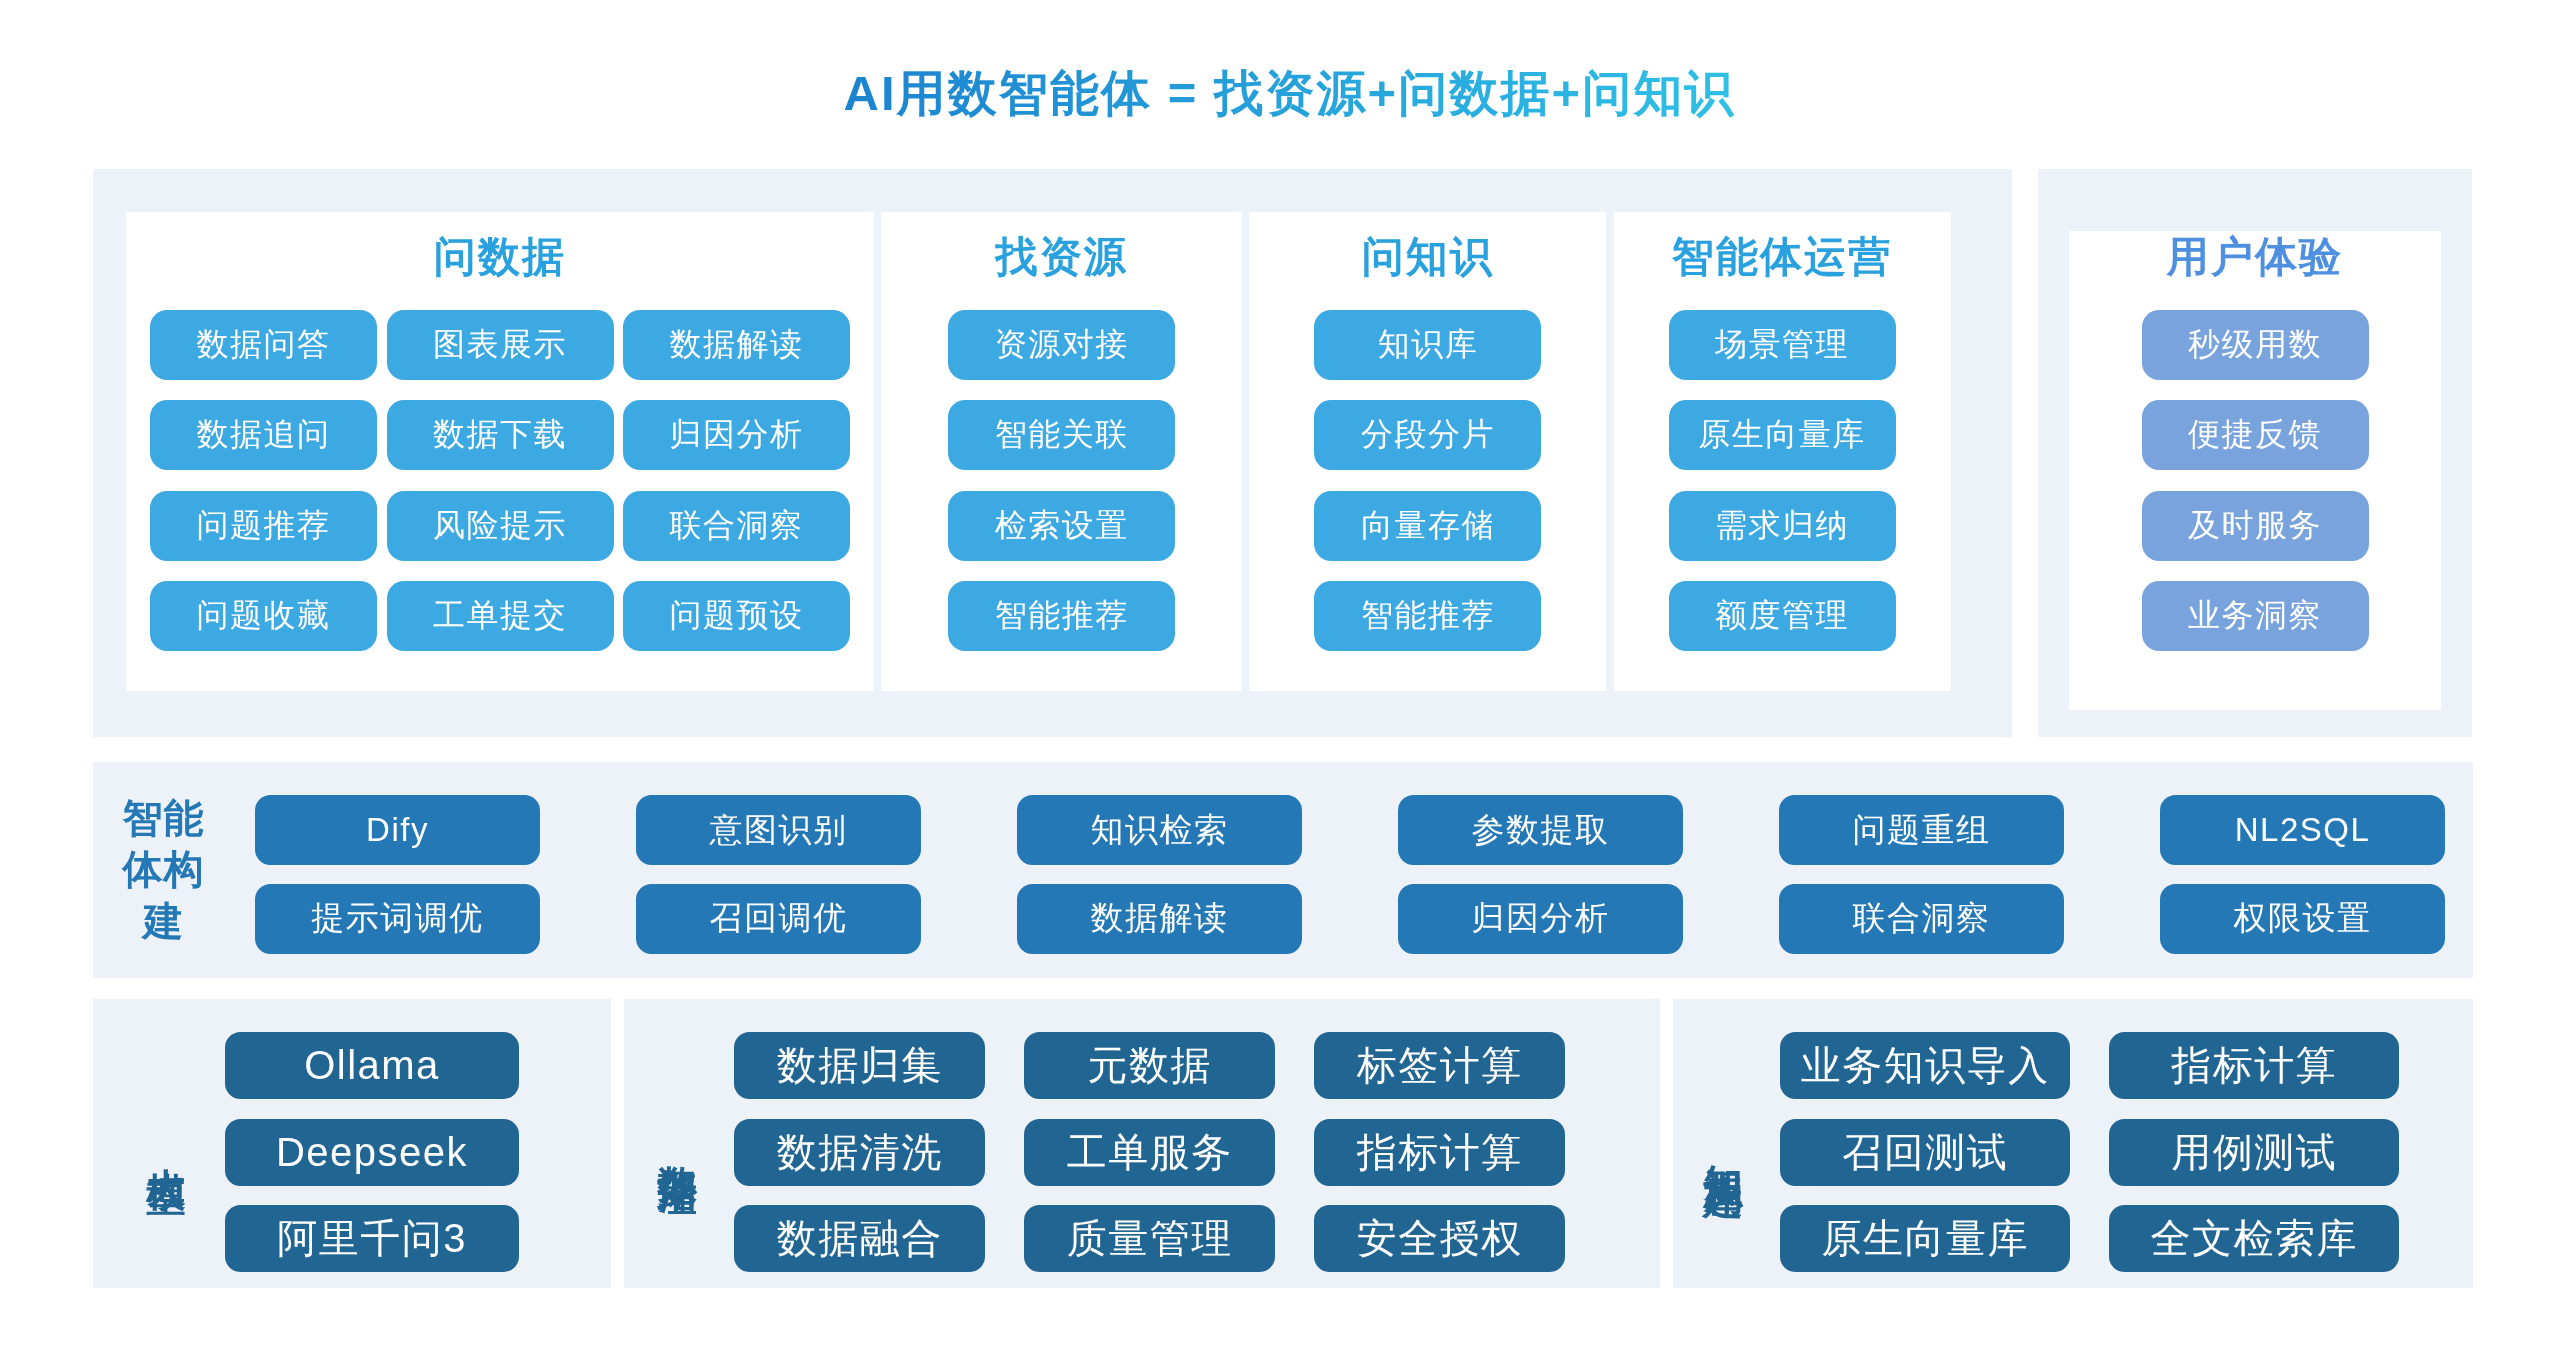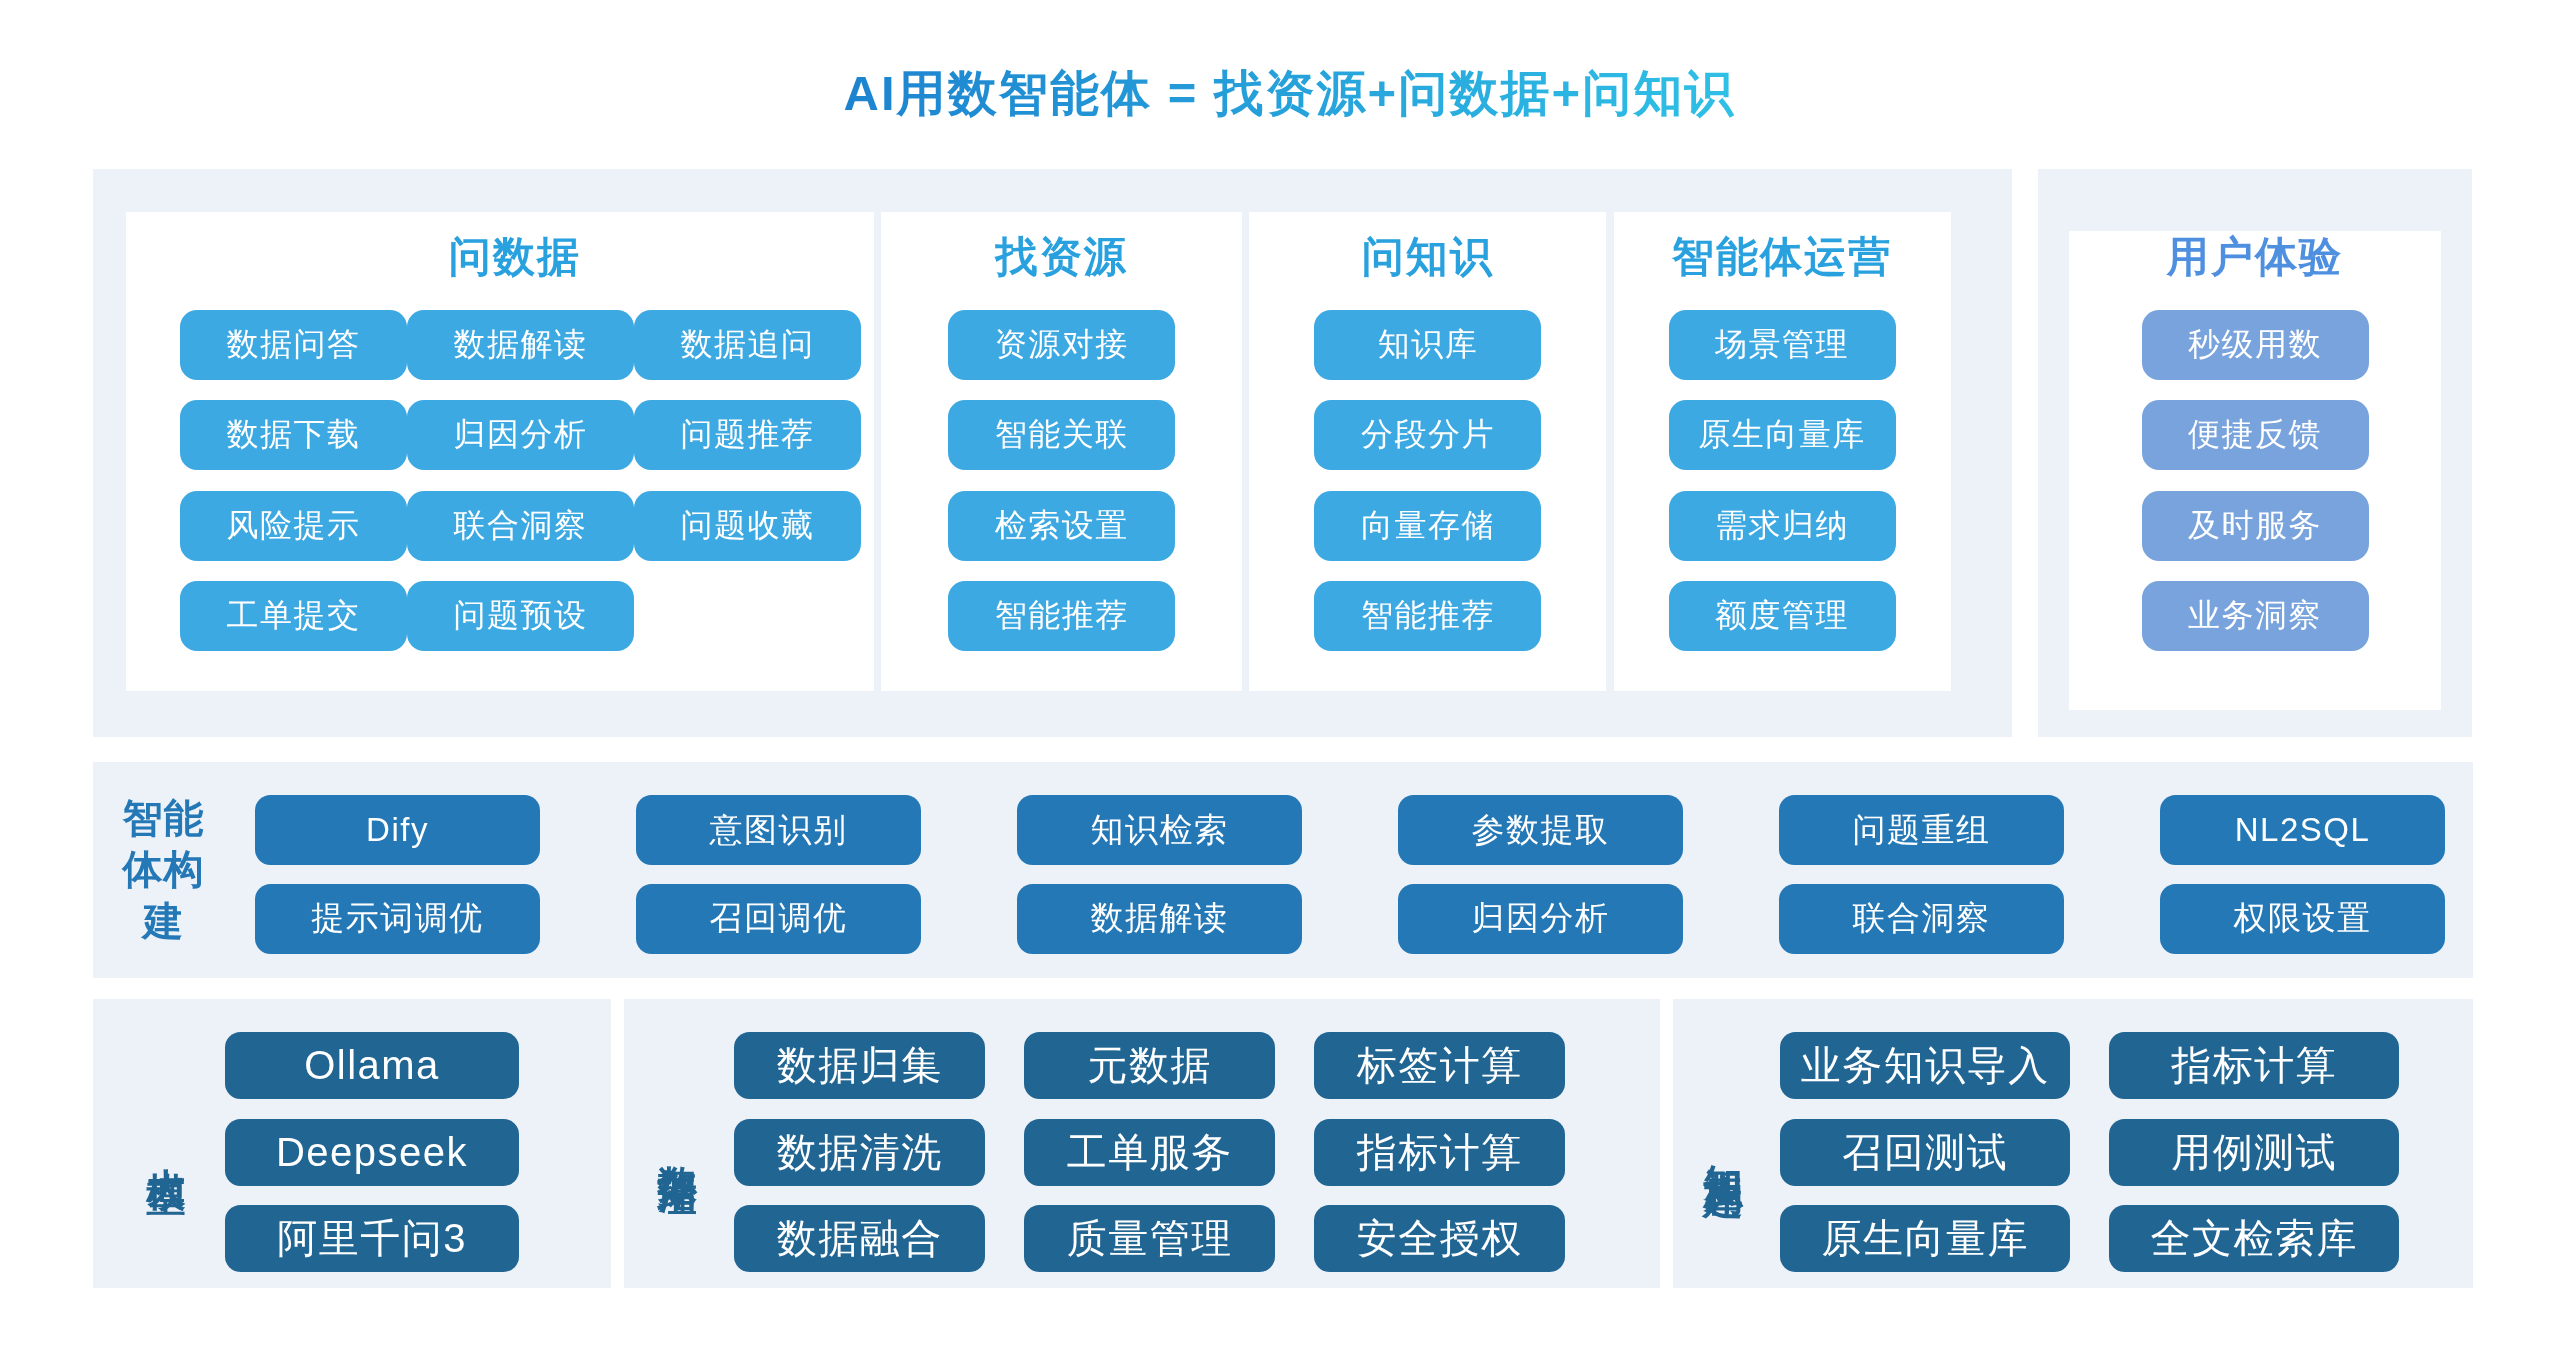--- a/index.html
+++ b/index.html
@@ -38,21 +38,21 @@
   .base-btn{height:67px;border-radius:15.5px;background:var(--deep,#216593);font-size:40px;}
   
   .top-section{position:absolute;left:93px;top:169px;display:flex;gap:26px;}
   .top-panel{width:1919px;height:568px;display:flex;gap:7.2px;padding:43px 10.3px 0 33px;}
   .buttons-area{margin-top:27px;}
   .grid3{
     display:grid;grid-template-columns:repeat(3,227px);
     justify-content:space-between;row-gap:20.6px;padding:0 24px;
   }
   .col1{display:flex;flex-direction:column;align-items:center;row-gap:20.6px;}
-  .w-askdata{width:748px;padding-left:30px;}
+  .w-askdata{width:748px;}
   .w-find{width:361px;}
   .w-knowledge{width:357px;}
   .w-ops{width:337px;}
   .ux-panel{width:434px;height:568px;padding:43px 31px 0 31px;}
   .ux-card{width:372px;}
   
   .mid-band{position:absolute;left:93px;top:762px;width:2380px;height:216px;display:flex;}
   .mid-label{
     width:93px;margin-left:24px;align-self:center;
     font-size:40px;font-weight:bold;line-height:1.28;
@@ -89,20 +89,21 @@
   </div>
 
   <div class="top-section">
 
     <div class="panel top-panel">
 
       <div class="card w-askdata">
         <h2 class="col-header">问数据</h2>
         <div class="buttons-area grid3">
           <div class="btn sky-btn">数据问答</div>
+          <div class="btn sky-btn">图表展示</div>
           <div class="btn sky-btn">数据解读</div>
           <div class="btn sky-btn">数据追问</div>
           <div class="btn sky-btn">数据下载</div>
           <div class="btn sky-btn">归因分析</div>
           <div class="btn sky-btn">问题推荐</div>
           <div class="btn sky-btn">风险提示</div>
           <div class="btn sky-btn">联合洞察</div>
           <div class="btn sky-btn">问题收藏</div>
           <div class="btn sky-btn">工单提交</div>
           <div class="btn sky-btn">问题预设</div>

